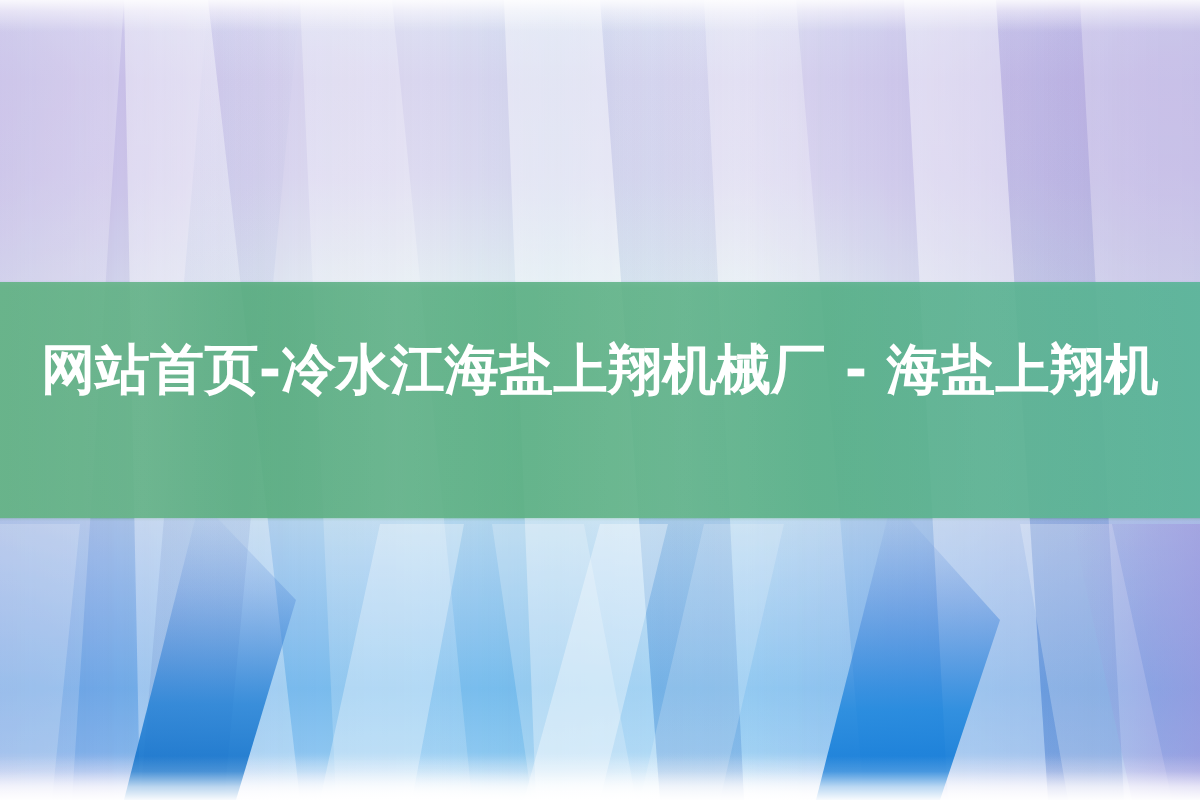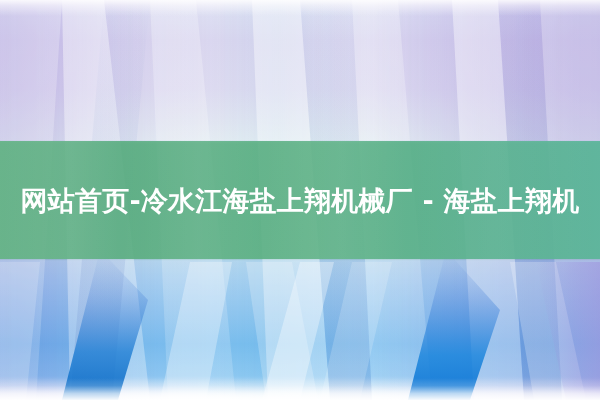--- a/index.html
+++ b/index.html
@@ -140,21 +140,21 @@
       rgba(255,255,255,0.00) 68%,
       rgba(255,255,255,0.04) 82%,
       rgba(255,255,255,0.00) 100%);
   }
 
   
   .headline {
     position: absolute;
     left: 0;
     right: 0;
-    top: 141px;
+    top: 126px;
     height: 118px;
     display: flex;
     flex-direction: column;
     align-items: center;
     justify-content: center;
     text-align: center;
     padding: 0 18px;
     box-sizing: border-box;
   }
   .headline-line {

